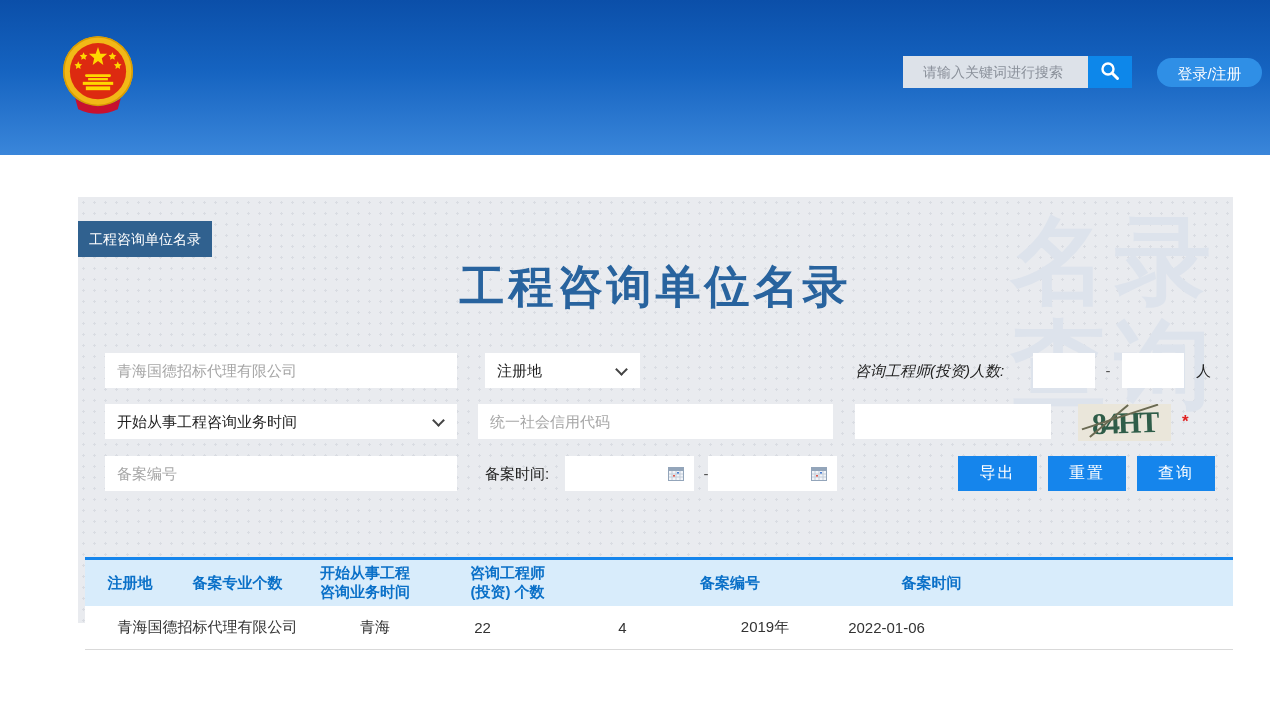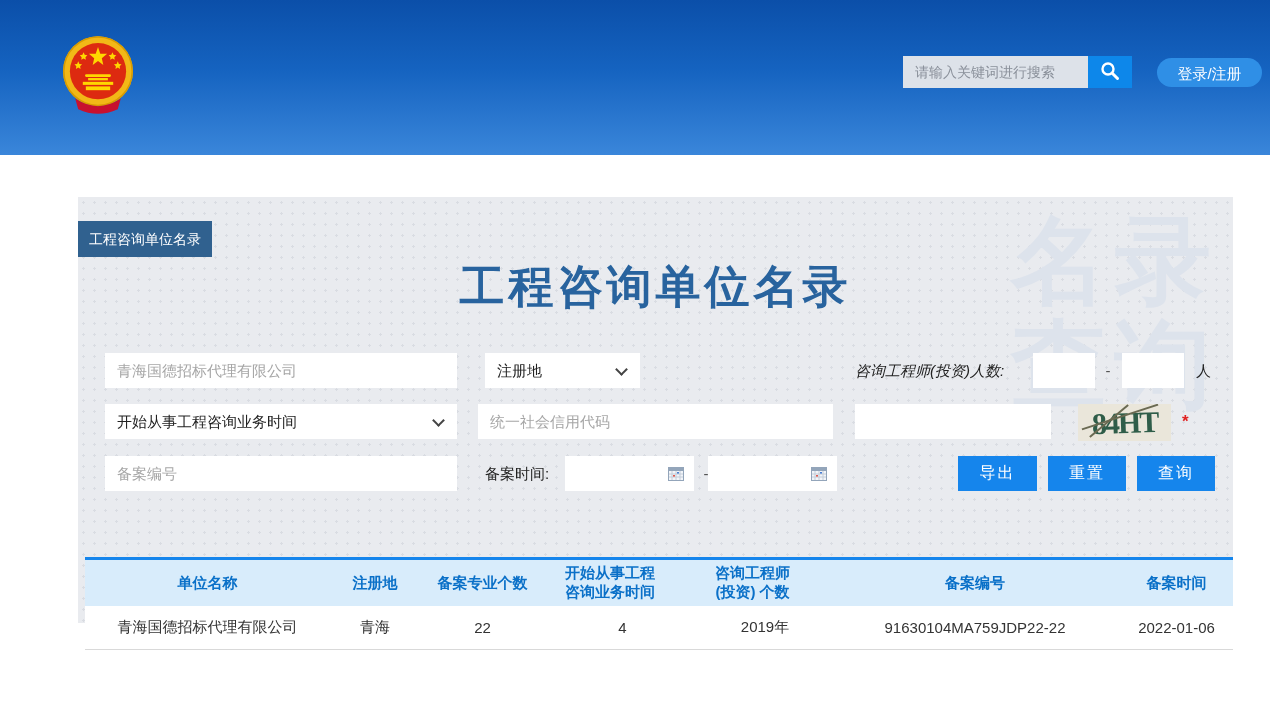--- a/index.html
+++ b/index.html
@@ -13,21 +13,21 @@
     background:linear-gradient(180deg,#0b4fa9 0%,#1563c0 45%,#3a86da 100%);
   }
   .emblem{position:absolute;left:60px;top:34px;width:76px;height:82px;}
   .site-title{
     position:absolute;left:152px;top:48px;font-size:44px;font-weight:bold;color:#ffffff;
     letter-spacing:3px;text-shadow:2px 2px 3px rgba(0,0,0,.25);white-space:nowrap;
   }
   .search-wrap{position:absolute;left:903px;top:56px;width:185px;height:32px;background:#dde2e9;}
   .search-wrap input{
     width:100%;height:100%;border:none;background:transparent;outline:none;
-    font-size:14px;color:#555;padding:0 12px;box-sizing:border-box;
+    font-size:14px;color:#555;padding:0 20px;box-sizing:border-box;
     font-family:"Liberation Sans",sans-serif;
   }
   .search-wrap input::placeholder{color:#8a909a;}
   .search-btn{
     position:absolute;left:1088px;top:56px;width:44px;height:32px;background:#0d87ea;
     border:none;cursor:pointer;display:flex;align-items:center;justify-content:center;
   }
   .login-btn{
     position:absolute;left:1157px;top:58px;width:105px;height:29px;background:#2f8fe6;
     border:none;border-radius:15px;color:#fff;font-size:15px;cursor:pointer;
@@ -199,32 +199,30 @@
         <rect x="9" y="6" width="2" height="1.6" fill="#4a7fd4"></rect>
     </svg>
   </div>
   <button class="form-btn" style="left:880px;top:259px;width:79px;">导出</button>
   <button class="form-btn" style="left:970px;top:259px;width:78px;">重置</button>
   <button class="form-btn" style="left:1059px;top:259px;width:78px;">查询</button>
 </div>
 
 <div class="result-table">
   <div class="thead">
-    <div class="cell c0">单位名称</div>
     <div class="cell c1">注册地</div>
     <div class="cell c2">备案专业个数</div>
     <div class="cell c4">开始从事工程
 咨询业务时间</div>
     <div class="cell c3">咨询工程师
 (投资) 个数</div>
     <div class="cell c5">备案编号</div>
     <div class="cell c6">备案时间</div>
   </div>
   <div class="trow">
     <div class="cell c0">青海国德招标代理有限公司</div>
     <div class="cell c1">青海</div>
     <div class="cell c2">22</div>
     <div class="cell c3">4</div>
     <div class="cell c4">2019年</div>
-    <div class="cell c5">91630104MA759JDP22-22</div>
     <div class="cell c6">2022-01-06</div>
   </div>
 </div>
 
 </body></html>

